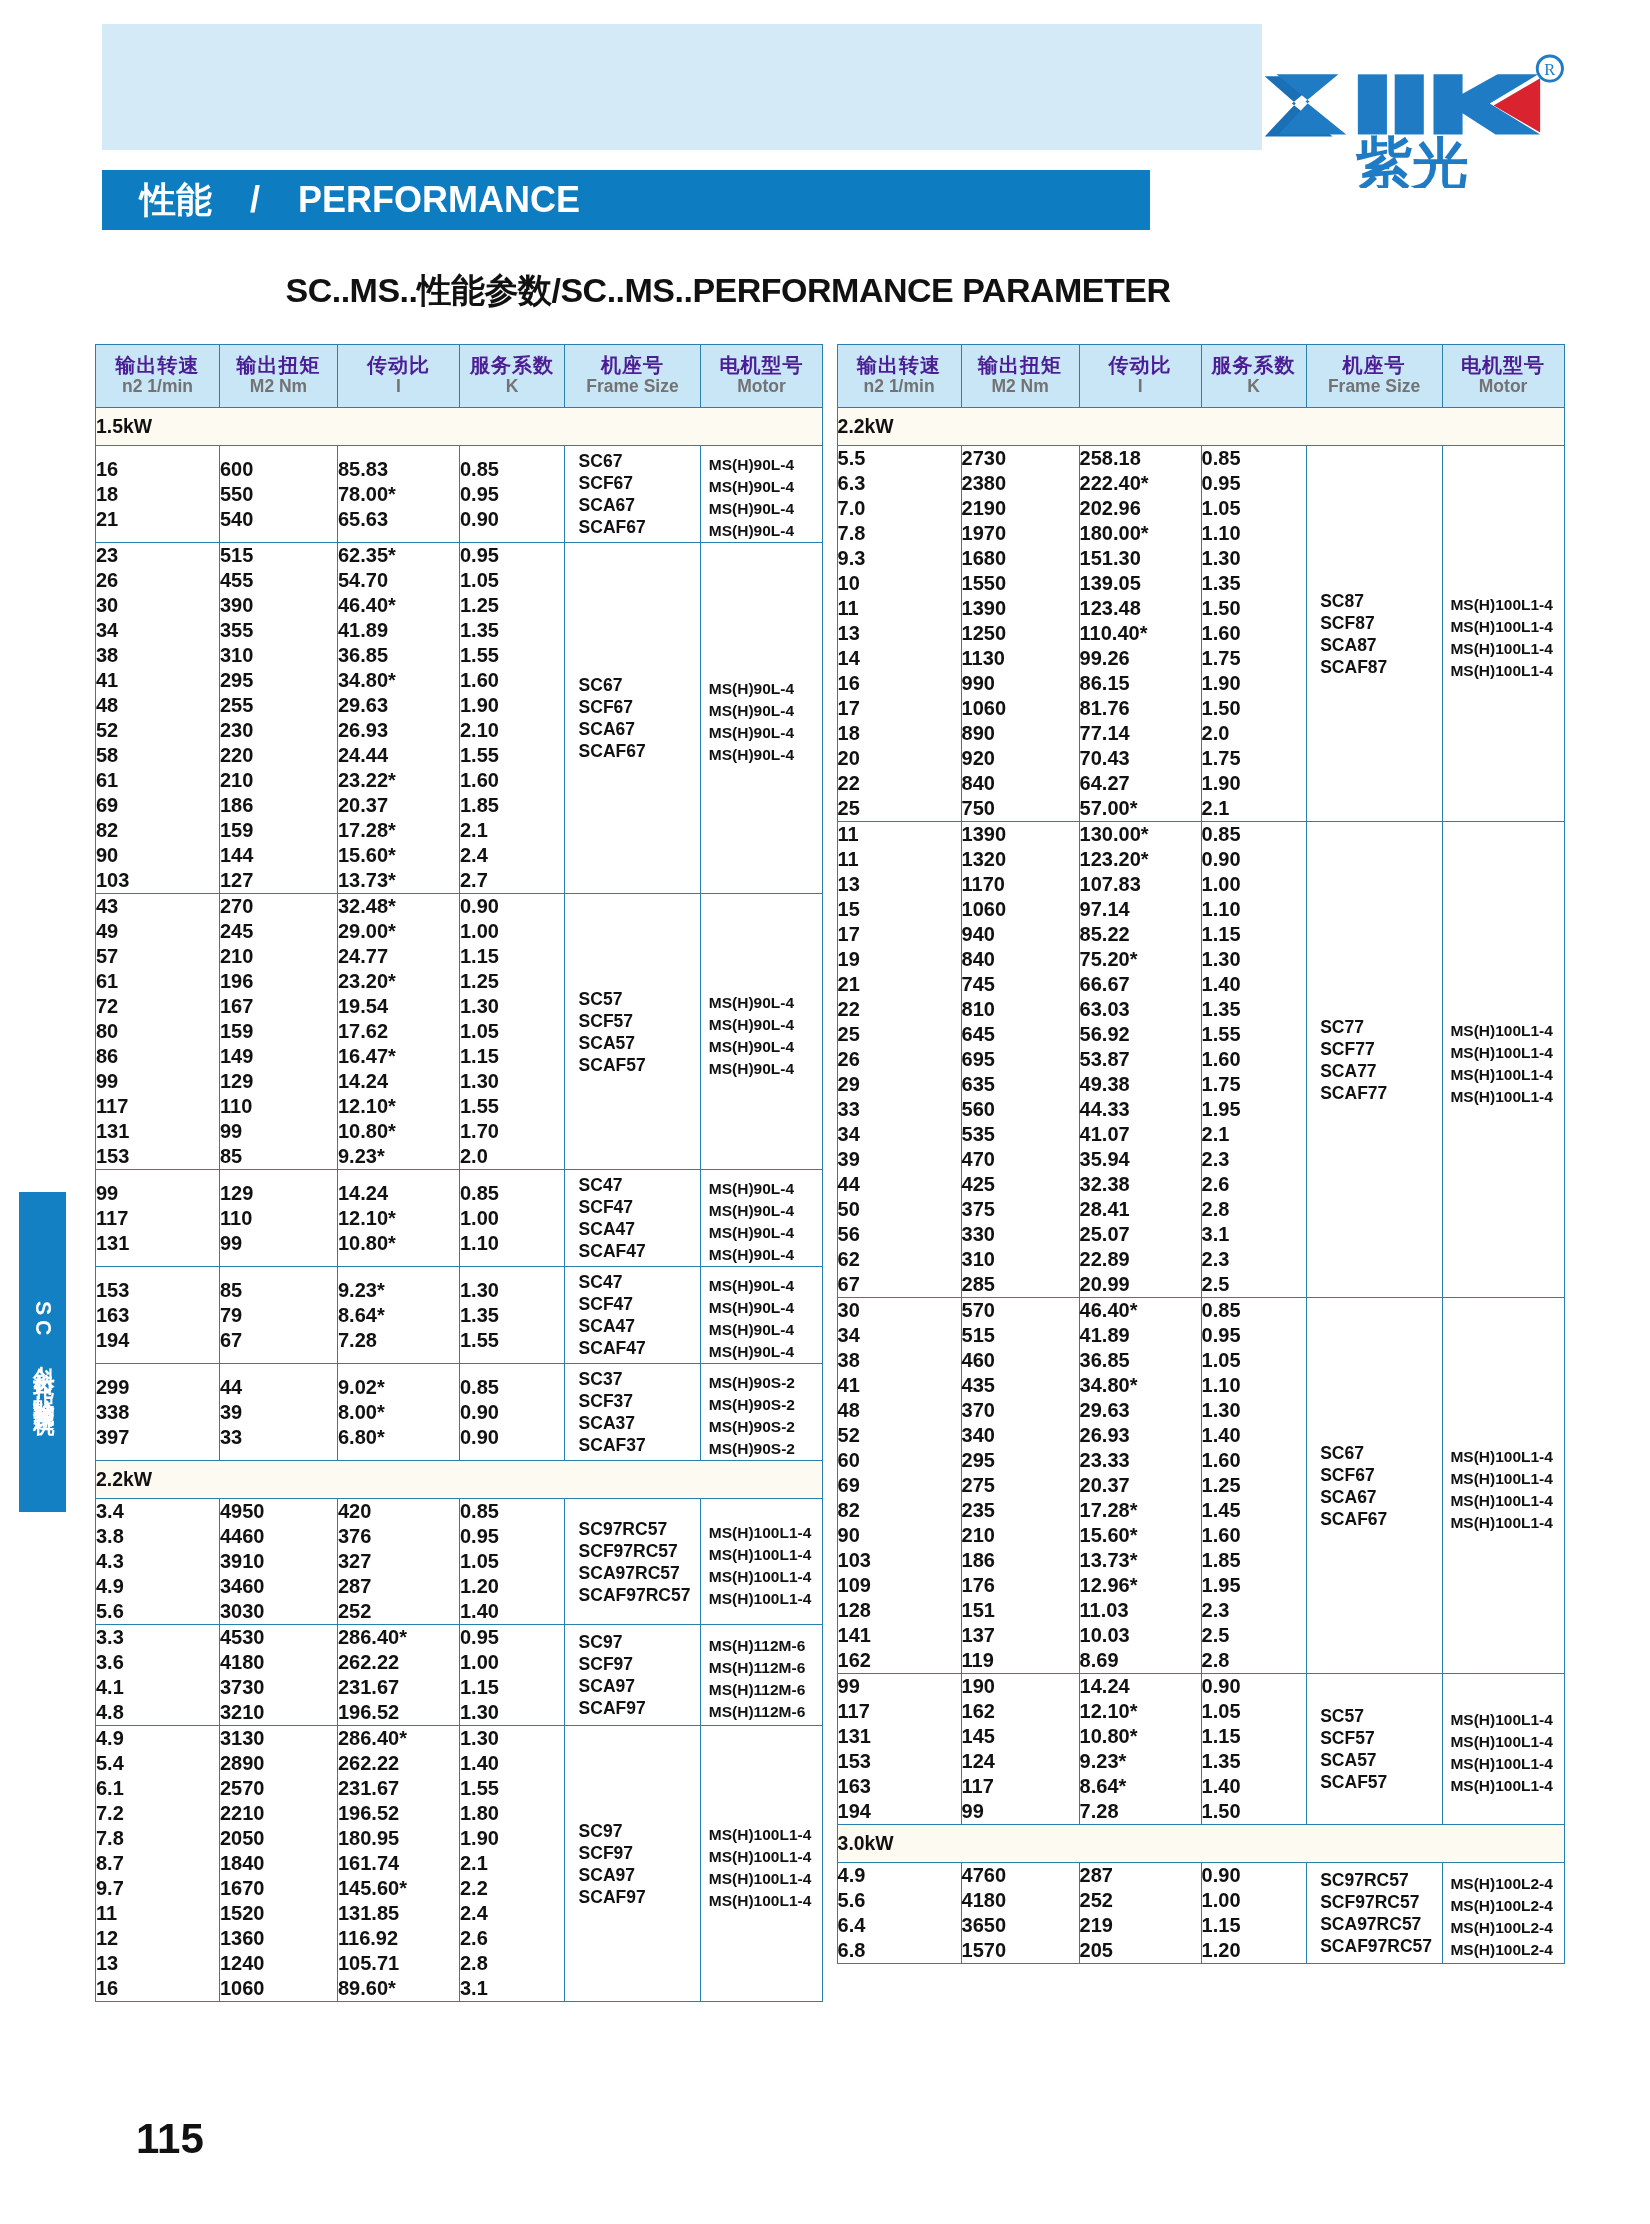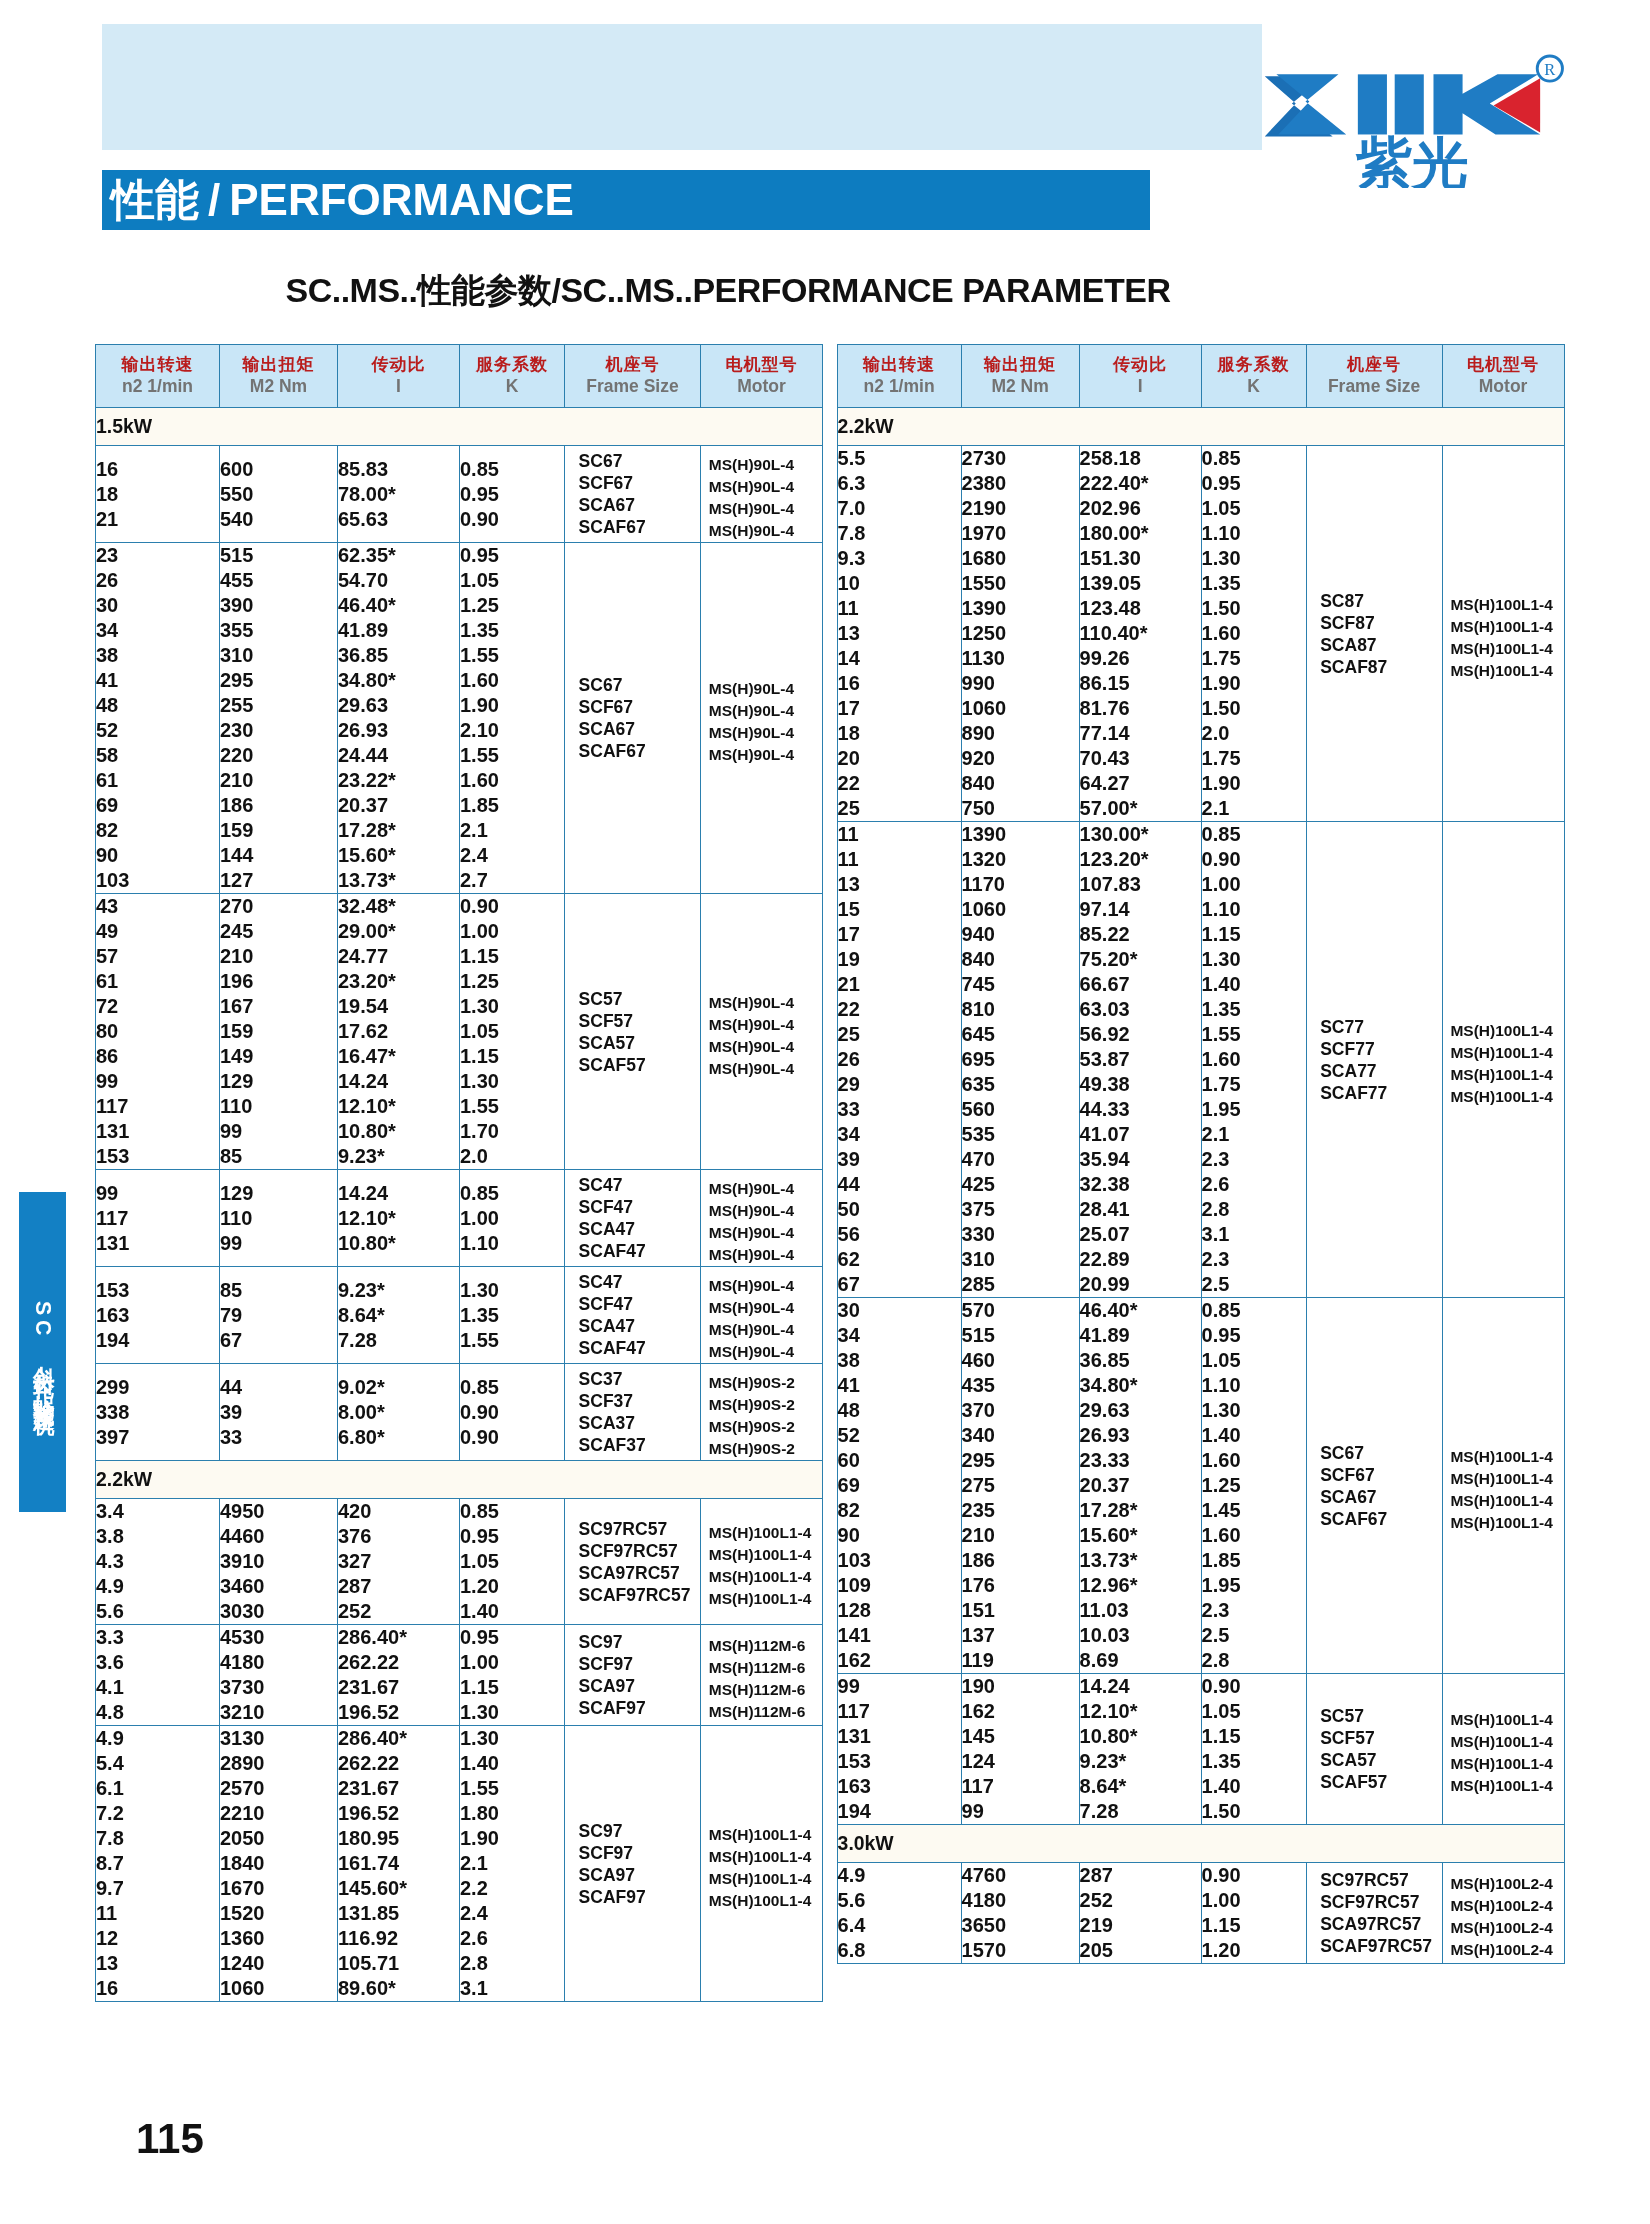--- a/index.html
+++ b/index.html
@@ -23,22 +23,22 @@
     text-align:center;
   }
   .logo svg{display:block;}
   .title-bar{
     position:absolute; left:102px; top:170px;
     width:1048px; height:60px;
     background:#0d7cc0;
     display:flex; align-items:center;
   }
   .title-bar .t{
-    color:#fff; font-size:44px; font-weight:bold;
-    letter-spacing:0px; padding-left:9px;
+    color:#fff; font-size:36px; font-weight:bold;
+    letter-spacing:0px; padding-left:38px;
     white-space:nowrap;
   }
   .subtitle{
     position:absolute; left:0; top:268px; width:1456px;
     text-align:center;
     font-size:34px; font-weight:bold; color:#111;
     letter-spacing:-0.5px;
   }
 
   
@@ -72,21 +72,21 @@
     padding:0;
     vertical-align:middle;
   }
   .hrow th{
     background:#c9e6f7;
     height:62px;
     font-size:0;
     padding:3.9px 0 5.8px 0;
   }
   .hcn{
-    display:block; font-size:17px; font-weight:bold; color:#b91c1c;
+    display:block; font-size:20px; font-weight:bold; color:#4c1d95;
     letter-spacing:1px; line-height:22px;
   }
   .hen{
     display:block; font-size:17.5px; font-weight:bold; color:#737373;
     line-height:21.3px;
   }
   .kwrow td{
     background:#fdfaf2;
     height:37px;
     font-size:19.4px; font-weight:bold; color:#111;

